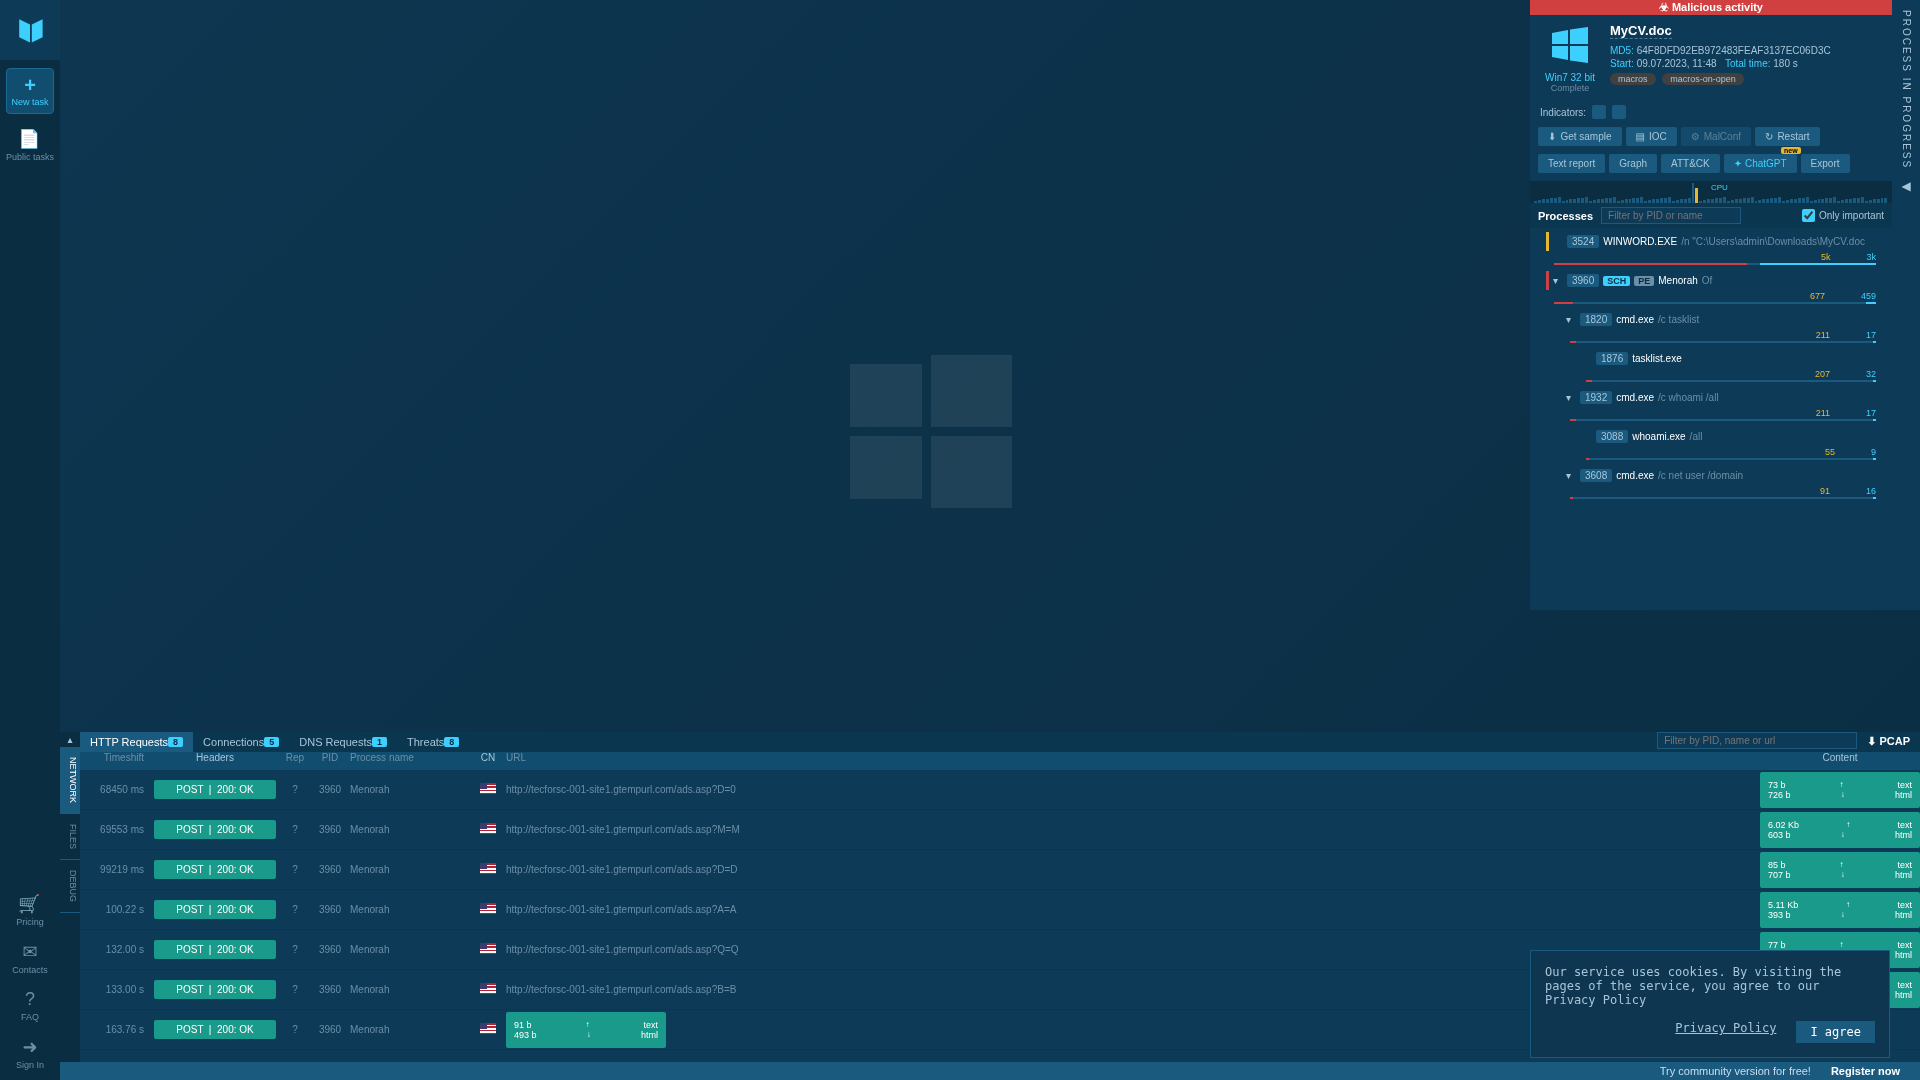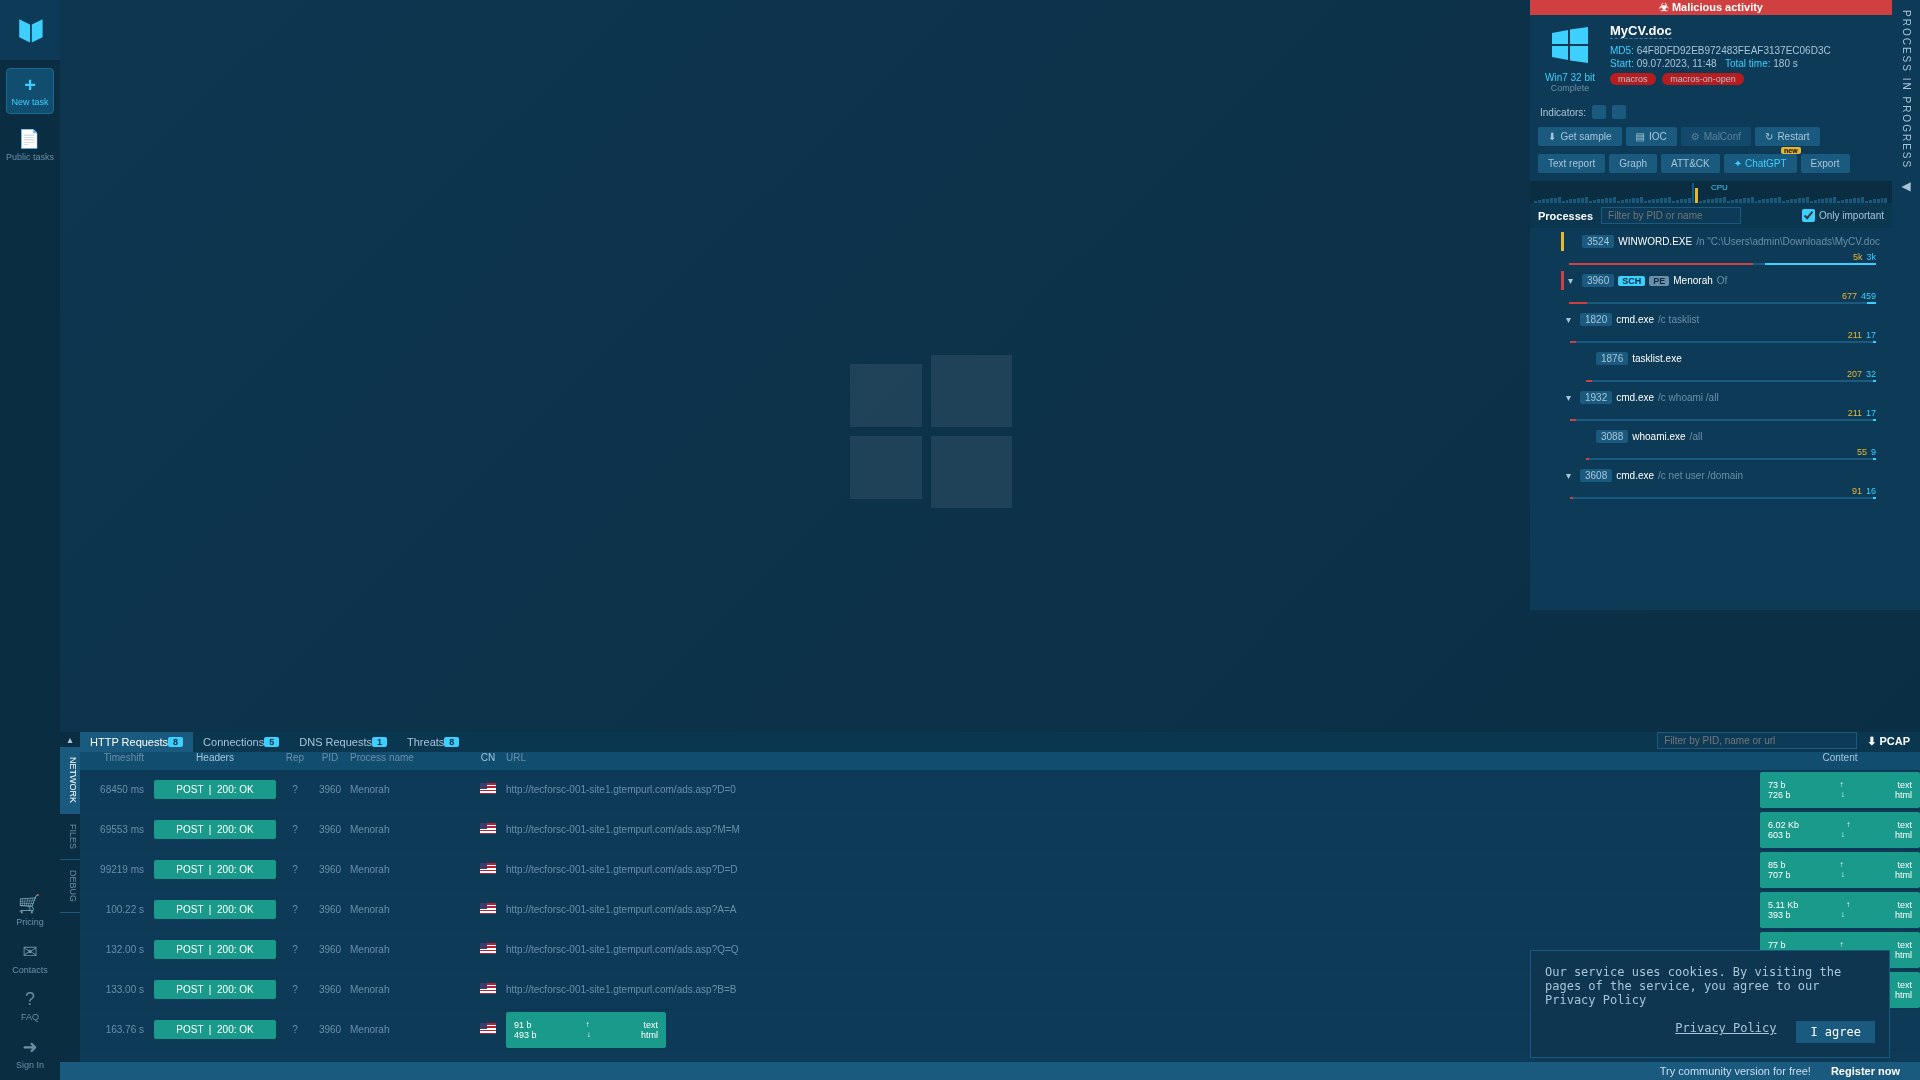--- a/index.html
+++ b/index.html
@@ -33,21 +33,21 @@
 .os-icon { width: 60px; text-align: center; }
 .os-icon svg { width: 44px; height: 44px; }
 .os-icon .os-name { color: #3dd0ff; font-size: 10px; margin-top: 2px; }
 .os-icon .os-status { color: #6b8fa8; font-size: 9px; }
 .sample-info { flex: 1; font-size: 10px; }
 .sample-info .filename { color: #fff; font-size: 13px; font-weight: bold; border-bottom: 1px dashed #4a7a9a; display: inline-block; margin-bottom: 4px; }
 .sample-info .row { margin-top: 2px; }
 .sample-info .lbl { color: #3dd0ff; }
 .sample-info .val { color: #a8c5d9; }
 .sample-info .tags { margin-top: 4px; }
-.sample-info .tag { display: inline-block; background: #b91c1c; border-radius: 8px; padding: 1px 8px; font-size: 9px; color: #a8c5d9; margin-right: 4px; }
+.sample-info .tag { display: inline-block; background: #404040; border-radius: 8px; padding: 1px 8px; font-size: 9px; color: #a8c5d9; margin-right: 4px; }
 .indicators-row { padding: 4px 10px; font-size: 10px; color: #a8c5d9; display: flex; align-items: center; gap: 6px; }
 .indicators-row .ind-icon { width: 14px; height: 14px; background: #1a5a7f; border-radius: 2px; display: inline-block; }
 
 .btn-row { display: flex; gap: 4px; padding: 4px 8px; flex-wrap: wrap; }
 .btn { background: #1a5a7f; color: #a8c5d9; border: none; padding: 4px 10px; font-size: 10px; border-radius: 2px; cursor: pointer; display: flex; align-items: center; gap: 4px; }
 .btn.disabled { opacity: 0.5; }
 .btn.chatgpt { color: #3dd0ff; position: relative; }
 .badge-new { position: absolute; top: -7px; right: -4px; background: #e8b731; color: #000; font-size: 7px; padding: 0 3px; border-radius: 2px; font-weight: bold; }
 
 .cpu-bar { height: 22px; background: #0a2d42; position: relative; margin-top: 4px; }
@@ -56,33 +56,33 @@
 .cpu-bar .bar { flex: 1; background: #1a5a7f; }
 
 .processes-header { display: flex; align-items: center; padding: 4px 8px; background: #0a3650; gap: 8px; }
 .processes-header .title { color: #fff; font-size: 11px; font-weight: bold; }
 .processes-header input { background: #0d3a57; border: 1px solid #1a5a7f; color: #a8c5d9; font-size: 10px; padding: 2px 6px; width: 140px; }
 .processes-header .only { margin-left: auto; font-size: 10px; display: flex; align-items: center; gap: 4px; }
 .processes-header input[type=checkbox] { width: auto; accent-color: #3dd0ff; }
 
 .process-tree { padding: 2px 0; }
 .proc-row { position: relative; padding: 2px 8px; font-size: 10px; }
-.proc-row.depth1 { padding-left: 16px; margin-left: 15px; }
+.proc-row.depth1 { padding-left: 16px; }
 .proc-row.depth2 { padding-left: 32px; }
 .proc-row.depth3 { padding-left: 48px; }
 .proc-line { display: flex; align-items: center; gap: 4px; padding: 3px 4px; }
 .proc-line.highlight { border-left: 3px solid #e8b731; }
 .proc-line.danger { border-left: 3px solid #d04040; }
 .proc-pid { background: #1a5a7f; padding: 1px 5px; border-radius: 2px; color: #a8c5d9; }
 .proc-name { color: #fff; }
 .proc-args { color: #6b8fa8; }
 .proc-tag { background: #3dd0ff; color: #0a2d42; padding: 0 4px; border-radius: 2px; font-size: 9px; font-weight: bold; }
 .proc-tag.pe { background: #6b8fa8; }
 .proc-expander { color: #a8c5d9; cursor: pointer; width: 10px; display: inline-block; }
-.proc-metrics { display: flex; justify-content: flex-end; gap: 4px; padding: 1px 8px; font-size: 9px; color: #a8c5d9; }
+.proc-metrics { display: flex; justify-content: flex-end; gap: 36px; padding: 1px 8px; font-size: 9px; color: #a8c5d9; }
 .proc-metrics .m1 { color: #e8b731; }
 .proc-metrics .m2 { color: #3dd0ff; }
 .proc-bar { height: 2px; background: #1a5a7f; position: relative; margin: 0 8px 2px 8px; }
 .proc-bar .fill1 { position: absolute; height: 100%; background: #d04040; }
 .proc-bar .fill2 { position: absolute; height: 100%; background: #3dd0ff; right: 0; }
 
 
 .network-panel { position: absolute; left: 60px; right: 0; bottom: 18px; height: 330px; background: #0d3a57; }
 .net-side-tabs { position: absolute; left: 0; top: 0; width: 20px; height: 100%; background: #0a2d42; display: flex; flex-direction: column; }
 .net-side-tab { writing-mode: vertical-rl; text-align: center; padding: 10px 2px; font-size: 9px; color: #6b8fa8; cursor: pointer; border-bottom: 1px solid #1a5a7f; }

